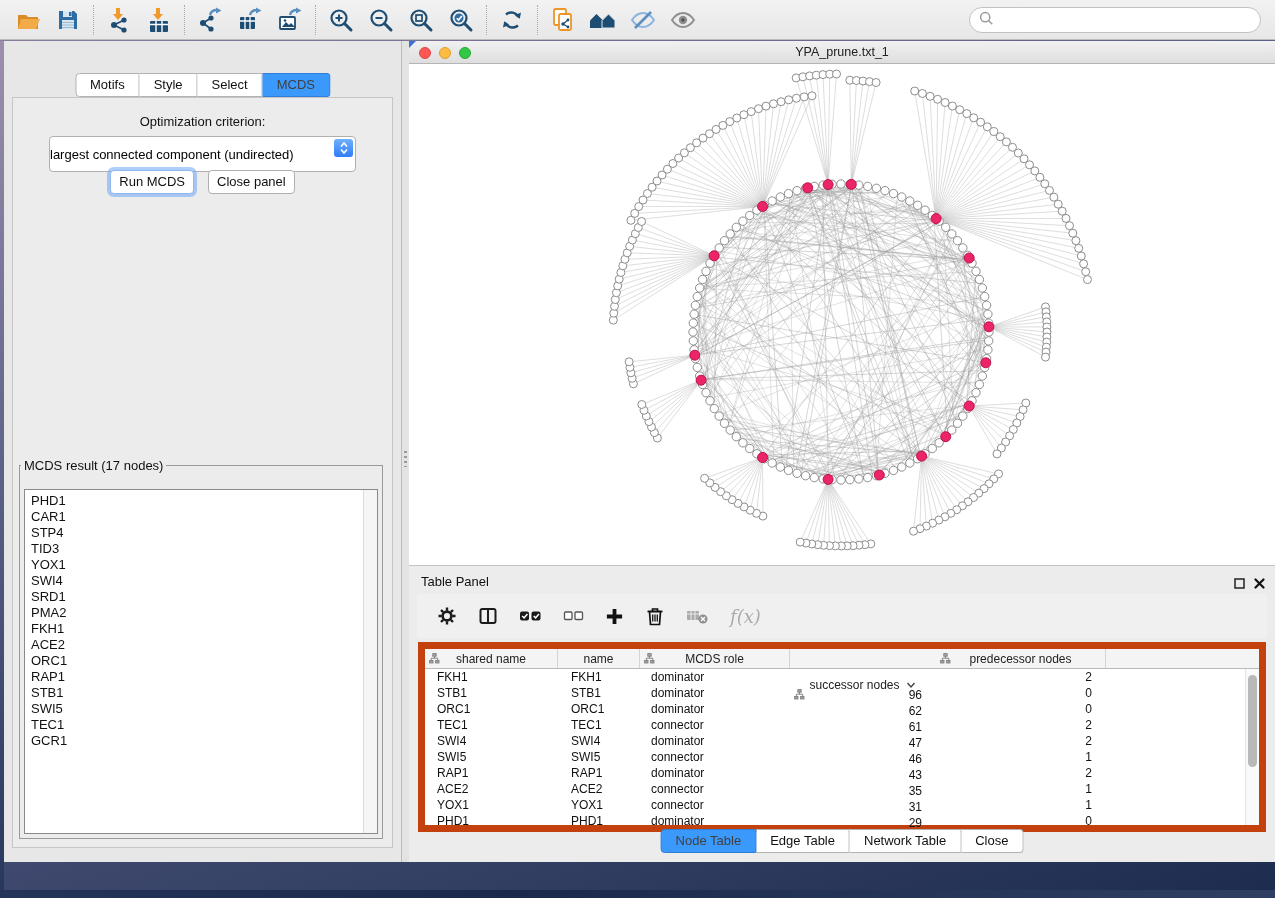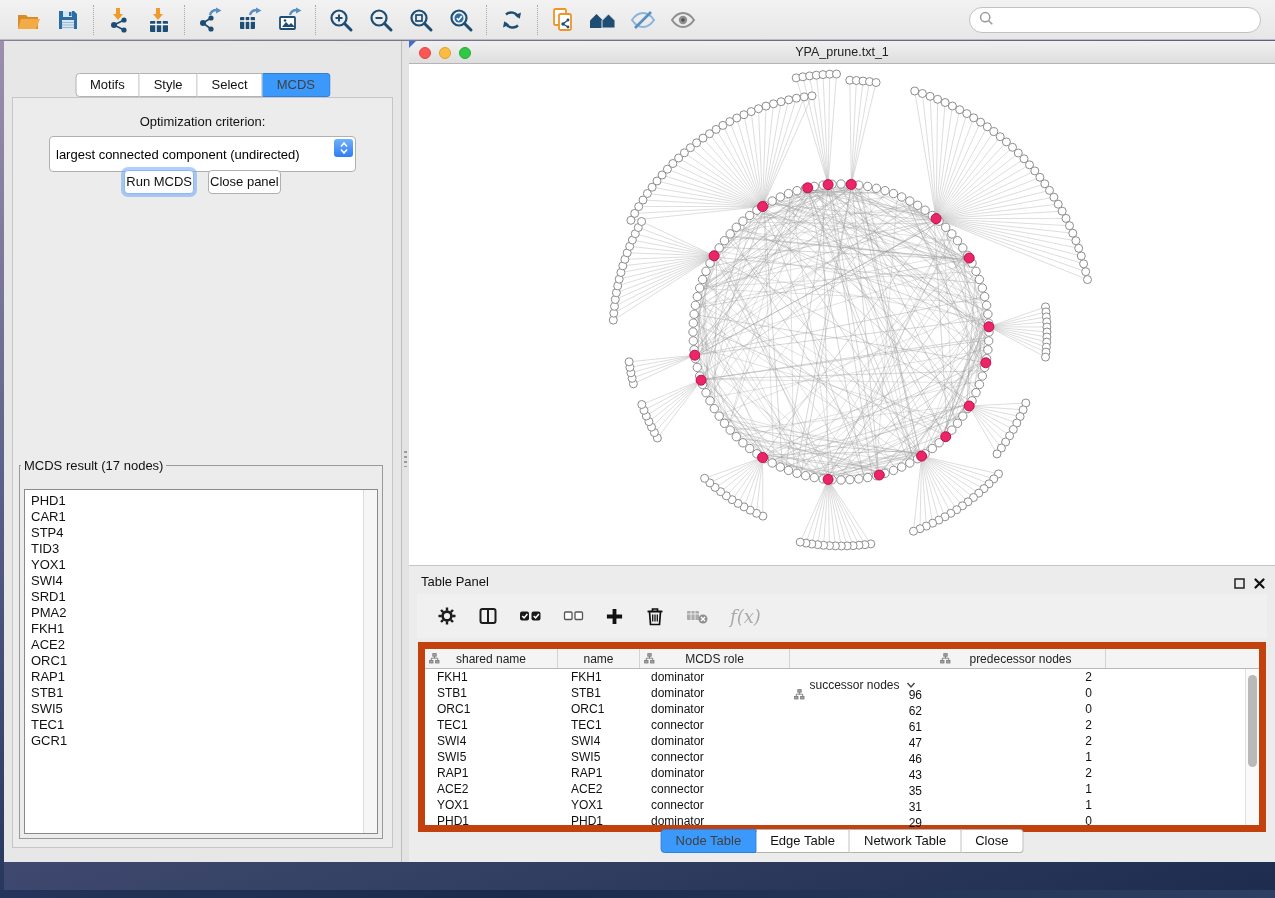--- a/index.html
+++ b/index.html
@@ -31,25 +31,25 @@
 
   .cp-tabs { position:absolute; top:32px; left:50%; transform:translateX(-50%); display:flex; }
   .seg { font-size:13px; padding:3px 14px 4px; background:#fff; border:1px solid #b2b2b2; border-left:none; color:#111; white-space:nowrap; }
   .seg:first-child { border-left:1px solid #b2b2b2; border-radius:4px 0 0 4px; }
   .seg:last-child { border-radius:0 4px 4px 0; }
   .seg.selected { background:#3b99fc; border-color:#2f7fdb; color:#404040; }
 
   .cp-body { position:absolute; top:56px; left:8px; right:8px; bottom:14px; background:#ececec; border:1px solid #c6c6c6; }
   .opt-label { position:absolute; top:16px; left:0; right:0; text-align:center; font-size:13px; color:#111; }
   .opt-select { position:absolute; top:38px; left:36px; right:36px; height:36px; background:#fff;
-    border:1px solid #b0b0b0; border-radius:4px; font-size:13px; display:flex; align-items:center; padding-left:6px; }
+    border:1px solid #b0b0b0; border-radius:4px; font-size:13px; display:flex; align-items:center; padding-left:0; }
   .opt-stepper { position:absolute; right:2px; top:2px; width:19px; height:18px; border-radius:3px;
     background:linear-gradient(#6fb1fc,#2f7cf6); display:flex; align-items:center; justify-content:center; }
   .btn-row { position:absolute; top:72px; left:0; right:0; display:flex; justify-content:center; gap:14px; }
-  .btn { font-size:13px; padding:3px 1px 4px; background:#fff; border:1px solid #b0b0b0; border-radius:4px; color:#111; }
+  .btn { font-size:13px; padding:3px 8px 4px; background:#fff; border:1px solid #b0b0b0; border-radius:4px; color:#111; }
   .btn.focused { box-shadow:0 0 0 3px rgba(110,165,245,.55); border-color:#8fb9ec; }
 
   .mcds-fieldset { position:absolute; left:6px; right:9px; top:360px; bottom:8px; border:1px solid #999; padding:0; }
   .mcds-legend { font-size:13px; color:#111; padding:0 3px; margin-left:1px; }
   .mcds-listbox { position:absolute; left:4px; right:4px; top:16px; bottom:4px; background:#fff;
     border:1px solid #8a8a8a; overflow:hidden; }
   .mcds-list { padding:3px 0 0 6px; font-size:13px; line-height:16px; color:#111; }
   .mcds-scroll { position:absolute; right:0; top:0; bottom:0; width:14px; background:#f6f6f6; border-left:1px solid #dcdcdc; }
 
   .splitter-v { position:absolute; left:402px; top:41px; width:7px; bottom:36px; background:#e3e3e3; }

